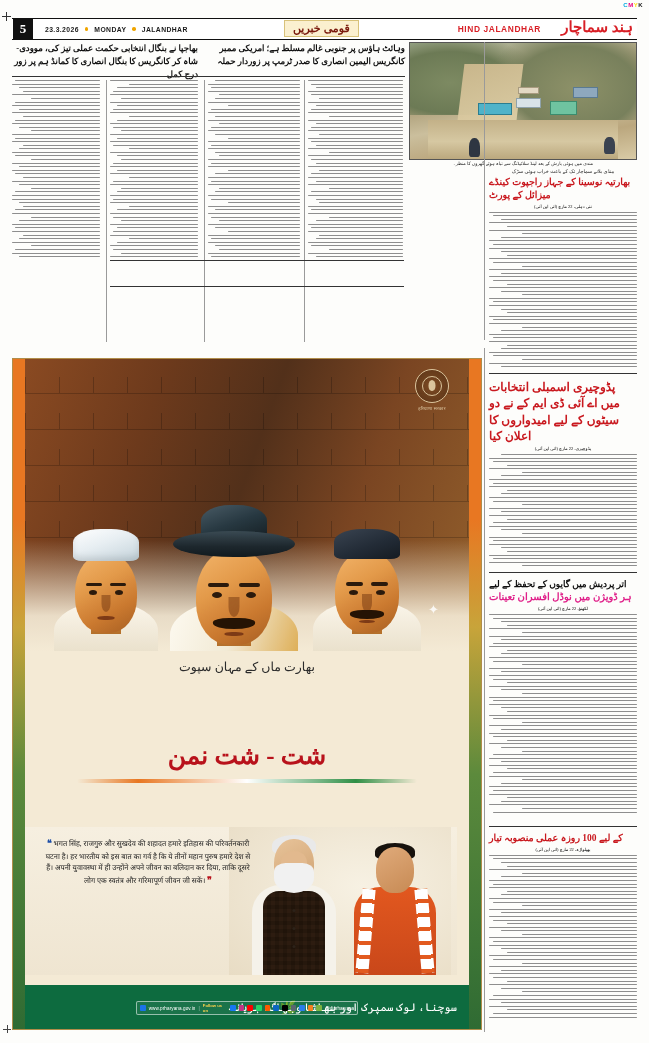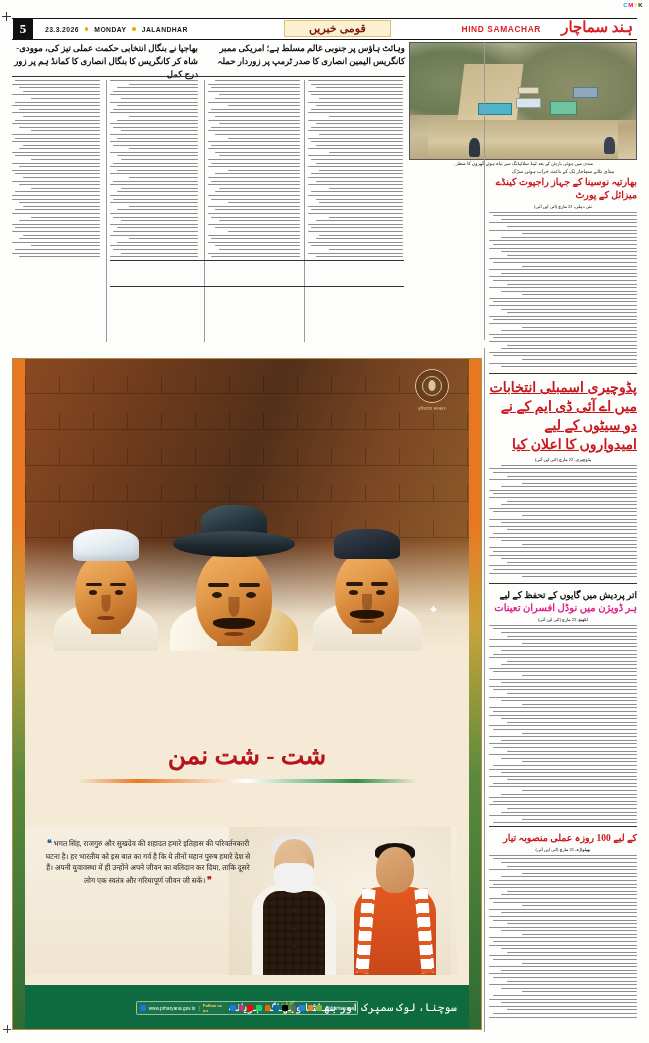--- a/index.html
+++ b/index.html
@@ -36,37 +36,37 @@
     font-size:13px; font-weight:bold; display:flex;
     align-items:center; justify-content:center; margin-left:1px;
     font-family:"Liberation Serif", serif;
   }
   .dateline { display:flex; align-items:center; gap:6px; margin-left:12px; }
   .dateline .txt { font-size:6.8px; font-weight:bold; color:#1a1a1a; letter-spacing:.4px; }
   .dot { width:3.5px; height:3.5px; border-radius:50%; background:#f0a500; }
   .section-title {
     position:absolute; left:272px; top:1px;
     background:#fbf0cf; border:1px solid #d8c27a;
-    padding:1px 24px; font-size:11px; color:#7a1a0d;
+    padding:1px 8px; font-size:11px; color:#7a1a0d;
     font-weight:bold; direction:rtl;
   }
   .brand-en {
     position:absolute; right:96px; top:5px;
     font-size:8.4px; font-weight:bold; color:#d81f26; letter-spacing:.6px;
   }
   .brand-ur {
     position:absolute; right:4px; top:-1px;
     font-size:15px; color:#d81f26; font-weight:bold; direction:rtl;
     font-family:"Liberation Serif", serif;
   }
 
   
   .urdu { direction:rtl; text-align:justify; font-family:"Liberation Serif", serif; }
   .hl {
-    direction:rtl; text-align:right; font-weight:bold;
+    direction:rtl; text-align:left; font-weight:bold;
     font-family:"Liberation Serif", serif; line-height:1.35;
   }
   .hl.red { color:#c9191f; }
   .hl.mag { color:#e0218a; }
   .hl.blk { color:#111; }
 
   
   .body-lines { position:relative; }
   .body-lines .ln {
     height:1px; background:#4a4a4a; opacity:.62; margin-bottom:2.6px;
@@ -358,21 +358,21 @@
   <div class="masthead">
     <div class="pagenum">5</div>
     <div class="dateline">
       <span class="txt">23.3.2026</span>
       <span class="dot"></span>
       <span class="txt">MONDAY</span>
       <span class="dot"></span>
       <span class="txt">JALANDHAR</span>
     </div>
     <div class="section-title">قومی خبریں</div>
-    <div class="brand-en">HIND SAMACHAR</div>
+    <div class="brand-en">HIND JALANDHAR</div>
     <div class="brand-ur">ہند سماچار</div>
   </div>
 
   <div class="topzone">
 
     <div style="position:absolute;left:0;top:0;width:186px;">
       <div class="hl blk" style="font-size:8.6px;text-align:right;line-height:1.5;">بھاجپا نے بنگال انتخابی حکمت عملی تیز کی، موودی-شاہ کر کانگریس کا بنگال انصاری کا کمانڈ ہم پر زور درج کمل</div>
     </div>
     <div style="position:absolute;left:192px;top:0;width:201px;">
       <div class="hl blk" style="font-size:8.6px;text-align:right;line-height:1.5;">وہائٹ ہاؤس پر جنوبی غالم مسلط ہے؛ امریکی ممبر کانگریس الیمین انصاری کا صدر ٹرمپ پر زوردار حملہ</div>
@@ -669,21 +669,21 @@
         <div class="ln s3"></div>
           <div class="ln s4"></div>
           <div class="ln s1"></div>
           <div class="ln s2"></div>
       </div>
     </div>
 
     <div class="hrule" style="left:0;top:0;width:148px;position:relative;margin:4px 0 5px 0;"></div>
 
     <div class="rc-block">
-      <div class="hl red" style="font-size:14px;text-decoration:underline;">پڈوچیری اسمبلی انتخابات میں اے آئی ڈی ایم کے نے دو سیٹوں کے لیے امیدواروں کا اعلان کیا</div>
+      <div class="hl red" style="font-size:12px;">پڈوچیری اسمبلی انتخابات میں اے آئی ڈی ایم کے نے دو سیٹوں کے لیے امیدواروں کا اعلان کیا</div>
       <div class="urdu" style="font-size:4.4px;margin-top:2px;text-align:center;">پڈوچیری، 22 مارچ (ائی این آئی)</div>
       <div class="body-lines" style="margin-top:3px;">
         <div class="ln s2"></div>
           <div class="ln s1"></div>
           <div class="ln s3"></div>
           <div class="ln s5"></div>
         <div class="ln s1"></div>
           <div class="ln s4"></div>
           <div class="ln s2"></div>
           <div class="ln s1"></div>
@@ -845,20 +845,21 @@
             <div class="nose" style="top:43px;width:10px;height:18px;"></div>
             <div class="mustache"></div>
             <div class="mouth" style="bottom:10px;width:16px;height:3.5px;"></div>
           </div>
           <div class="cap"></div>
         </div>
 
         <div class="sparkle">✦</div>
       </div>
 
+      <div class="p-sub1">بھارت ماں کے مہان سپوت</div>
       <div class="p-naman">شت - شت نمن</div>
       <div class="tricolor"></div>
 
       <div class="quoteband">
         <div class="leaders">
           <div class="bg"></div>
           <div class="pm">
             <div class="kurta"></div>
             <div class="vest"></div>
             <div class="btn" style="top:74px;"></div>

